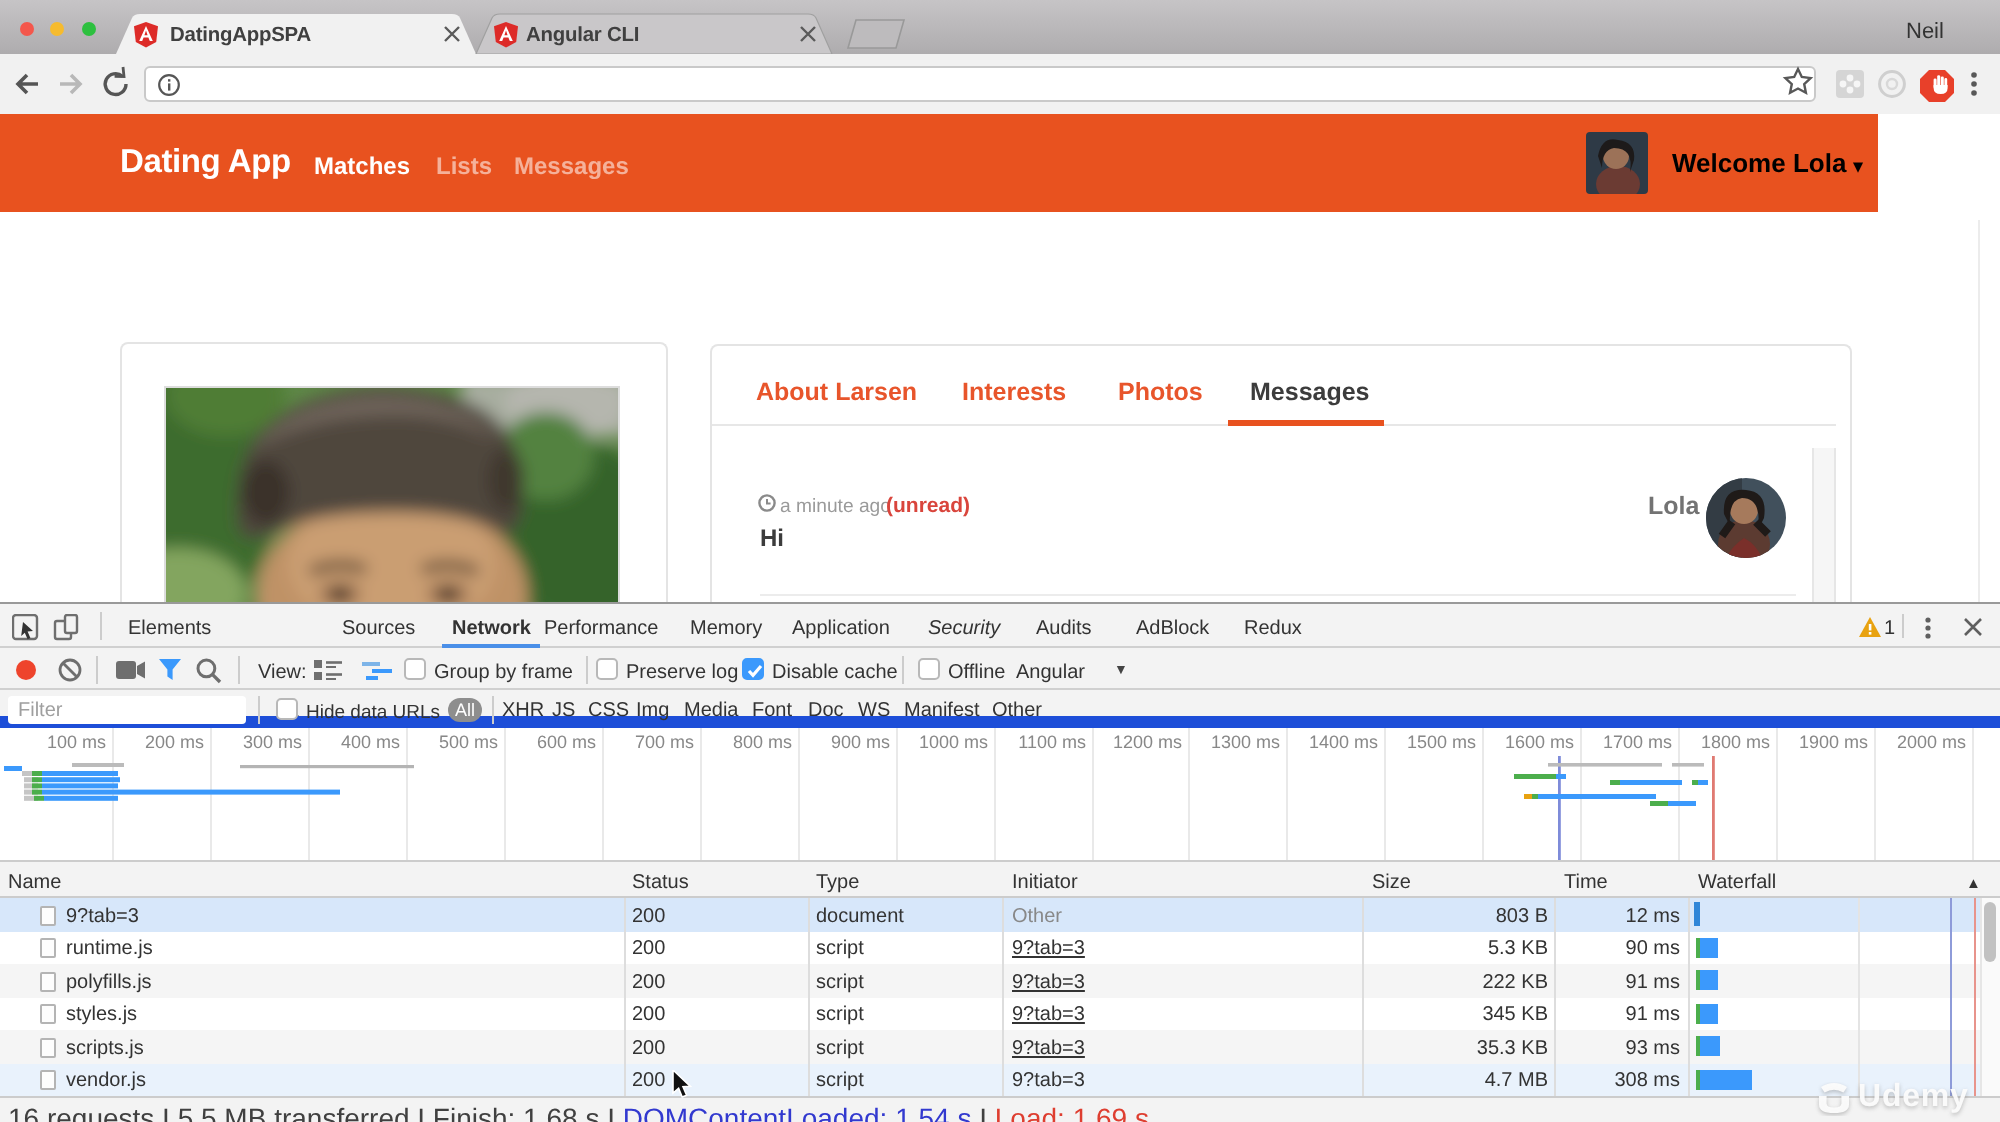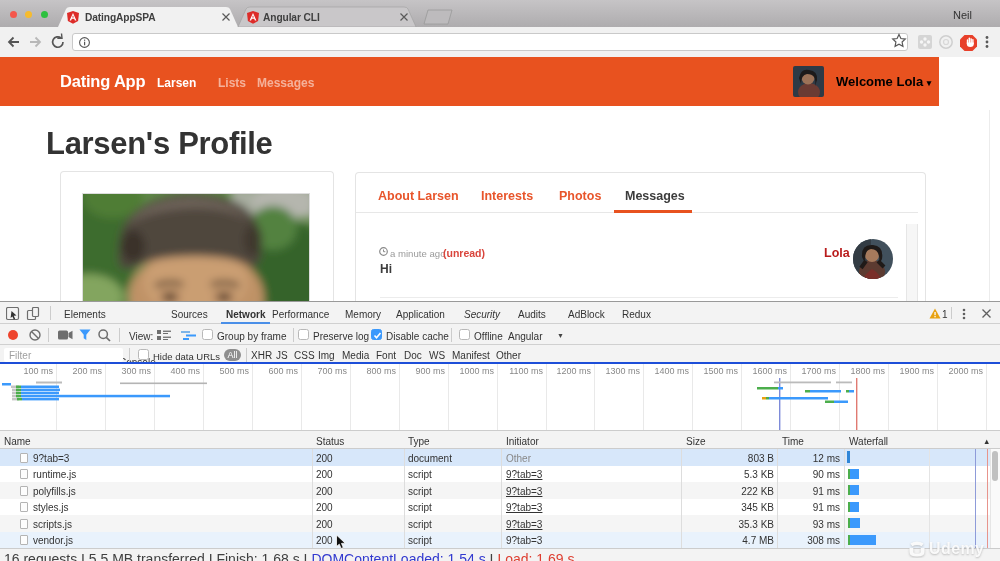--- a/index.html
+++ b/index.html
@@ -21,21 +21,21 @@
 #lcard { left:60px; top:114px; width:274px; height:131px; background:#fff; border:1px solid #e4e4e4; border-radius:4px 4px 0 0; border-bottom:none; }
 #photo { left:21px; top:21px; width:228px; height:110px; border:1px solid #ddd; background:#7a9a5a; overflow:hidden; }
 #rcard { left:355px; top:115px; width:571px; height:130px; background:#fff; border:1px solid #e4e4e4; border-radius:4px 4px 0 0; border-bottom:none; }
 .ptab { position:absolute; top:16px; font-size:12.5px; font-weight:bold; color:#e8552b; }
 #msgscroll { position:absolute; right:7px; top:51px; width:12px; height:79px; background:#f6f6f6; border-left:1px solid #e6e6e6; border-right:1px solid #e6e6e6; }
 
 #devtools { left:0; top:301px; width:1000px; height:260px; background:#f3f3f3; font-size:10px; color:#333; border-top:1px solid #999; }
 #dtabs { left:0; top:1px; width:1000px; height:21px; border-bottom:1px solid #d0d0d0; }
 .dtab { position:absolute; top:6px; font-size:10px; color:#333; }
 #drow2 { left:0; top:23px; width:1000px; height:20px; border-bottom:1px solid #d0d0d0; }
-#drow3 { left:0; top:44px; width:1000px; height:18px; border-bottom:2px solid #1d4ed8; }
+#drow3 { left:0; top:44px; width:1000px; height:18px; border-bottom:6px solid #1d4ed8; }
 .sep { position:absolute; width:1px; background:#ccc; }
 .cb { position:absolute; width:11px; height:11px; background:#fff; border:1px solid #b8b8b8; border-radius:2.5px; top:4px; }
 .lbl { position:absolute; font-size:10px; color:#333; top:6px; }
 #overview { left:0; top:62px; width:1000px; height:66px; background:#fff; }
 #thead { left:0; top:128px; width:1000px; height:19px; background:#f3f3f3; border-top:1px solid #ccc; border-bottom:1px solid #ccc; }
 .hcell { position:absolute; top:5px; font-size:10px; color:#333; }
 .vline { position:absolute; width:1px; background:#ddd; }
 .row { position:absolute; left:0; width:990px; height:16.5px; }
 .cell { position:absolute; top:3.5px; font-size:10px; color:#333; }
 .ricon { position:absolute; left:19.5px; top:3.5px; width:8px; height:10px; background:#fdfdfd; border:1px solid #b4b4b4; border-radius:1px; }
@@ -121,32 +121,31 @@
   <svg class="abs" style="left:79px;top:10px" width="12" height="12">
     <circle cx="5.5" cy="5.5" r="4.9" fill="none" stroke="#565656" stroke-width="1.1"></circle>
     <rect x="5" y="4.7" width="1.2" height="3.6" fill="#565656"></rect>
     <rect x="5" y="2.6" width="1.2" height="1.2" fill="#565656"></rect>
   </svg>
 </div>
 
 <div class="abs" id="page">
   <div id="navbar">
     <span class="brand">Dating App</span>
-    <span class="lnk" style="left:157px;color:#fff;">Larsen</span>
+    <span class="lnk" style="left:157px;color:#fff;">Matches</span>
     <span class="lnk" style="left:218px;">Lists</span>
     <span class="lnk" style="left:257px;">Messages</span>
     <svg class="abs" style="left:793px;top:9px" width="31" height="31">
       <rect width="31" height="31" rx="2" fill="#2e3a46"></rect>
       <ellipse cx="16" cy="26" rx="11" ry="9" fill="#6b3b33"></ellipse>
       <circle cx="15" cy="12" r="6.5" fill="#9c7258"></circle>
       <path d="M6 12 Q8 2 16 4 Q25 5 24 14 L22 20 Q24 8 14 8 Q8 9 8 18 Z" fill="#1d1a1a"></path>
     </svg>
     <span class="abs" style="left:836px;top:17px;color:#000000;font-size:13px;font-weight:bold;">Welcome Lola <span style="font-size:9px;">▾</span></span>
   </div>
-  <div class="abs" id="h1">Larsen's Profile</div>
 
   <div class="abs" id="lcard">
     <div class="abs" id="photo">
       <svg width="226" height="108" viewBox="0 0 226 108">
         <defs>
             <filter id="bl" x="-20%" y="-20%" width="140%" height="140%">
               <feGaussianBlur stdDeviation="4"></feGaussianBlur>
             </filter>
           </defs>
         <rect width="226" height="108" fill="#5e8747"></rect>
@@ -187,21 +186,21 @@
     <div class="abs" style="left:0;top:39px;width:562px;height:1px;background:#e7e7e7;"></div>
     <div class="abs" style="left:258px;top:37px;width:78px;height:3px;background:#e8521f;"></div>
 
     <svg class="abs" style="left:23px;top:74px" width="10" height="10">
       <circle cx="4.5" cy="4.5" r="3.8" fill="none" stroke="#8a8a8a" stroke-width="1.2"></circle>
       <path d="M4.5 2.5 V4.7 H6.3" stroke="#8a8a8a" stroke-width="1" fill="none"></path>
     </svg>
     <span class="abs" style="left:34px;top:74.5px;font-size:9.6px;color:#9a9a9a;">a minute ago</span>
     <span class="abs" style="left:87px;top:73.5px;font-size:10.5px;font-weight:bold;color:#d9453c;">(unread)</span>
     <span class="abs" style="left:24px;top:89px;font-size:12px;font-weight:bold;color:#3c3c3c;">Hi</span>
-    <span class="abs" style="left:468px;top:73px;font-size:12.5px;font-weight:bold;color:#b91c1c;">Lola</span>
+    <span class="abs" style="left:468px;top:73px;font-size:12.5px;font-weight:bold;color:#737373;">Lola</span>
     <span class="abs" style="left:499px;top:78px;font-size:8px;color:#555;">˃</span>
     <svg class="abs" style="left:497px;top:66px" width="40" height="40">
       <defs>
           <clipPath id="av">
             <circle cx="20" cy="20" r="20"></circle>
           </clipPath>
         </defs>
       <g clip-path="url(#av)">
         <rect width="40" height="40" fill="#41505c"></rect>
         <rect x="0" y="0" width="18" height="40" fill="#333c44"></rect>

